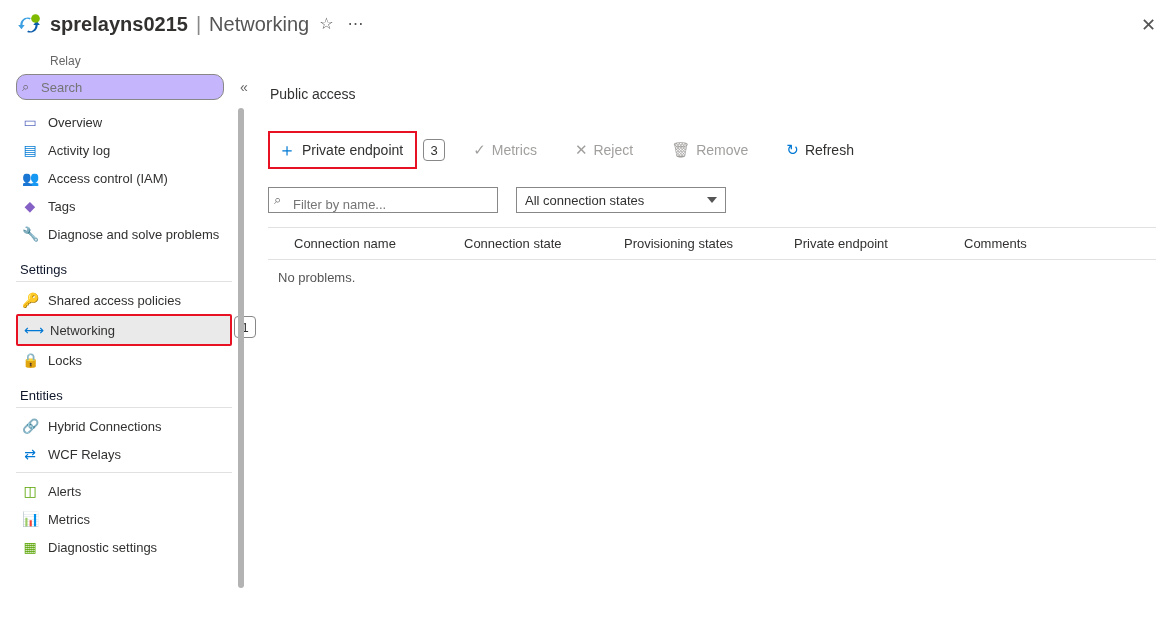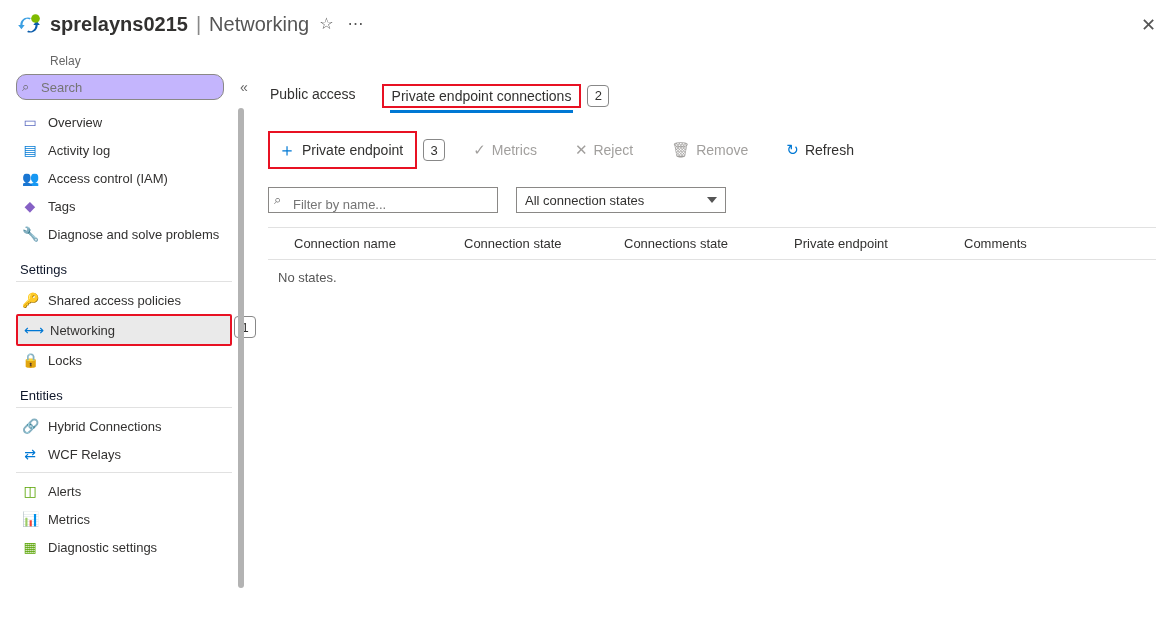--- a/index.html
+++ b/index.html
@@ -251,26 +251,20 @@
       <span class="micon" style="color:#57a300">▦</span>
       <span>Diagnostic settings</span>
     </div>
 
     <div class="sidebar-scrollbar"></div>
   </div>
 
   <div class="content">
     <div class="tabs">
       <div class="tab">Public access</div>
-      <div style="display:flex;align-items:center;gap:6px;">
-        <span class="tab-highlight">
-          <span class="tab active" style="border-bottom-width:3px;">Private endpoint connections</span>
-        </span>
-        <span class="badge-num">2</span>
-      </div>
     </div>
 
     <div class="cmdbar">
       <div class="cmd-add-wrap" style="display:flex;align-items:center;gap:6px;">
         <button class="cmd-add">
           <span class="cicon">＋</span>
           <span>Private endpoint</span>
         </button>
         <span class="badge-num">3</span>
       </div>
@@ -299,20 +293,20 @@
       </div>
       <div class="state-select">
         <span>All connection states</span>
       </div>
     </div>
 
     <div class="grid">
       <div class="grid-header">
         <div class="col-conn">Connection name</div>
         <div class="col-cstate">Connection state</div>
-        <div class="col-pstate">Connections state</div>
+        <div class="col-pstate">Provisioning states</div>
         <div class="col-pendpoint">Private endpoint</div>
         <div class="col-comments">Comments</div>
       </div>
-      <div class="grid-empty">No states.</div>
+      <div class="grid-empty">No problems.</div>
     </div>
   </div>
 </div>
 
 </body></html>

